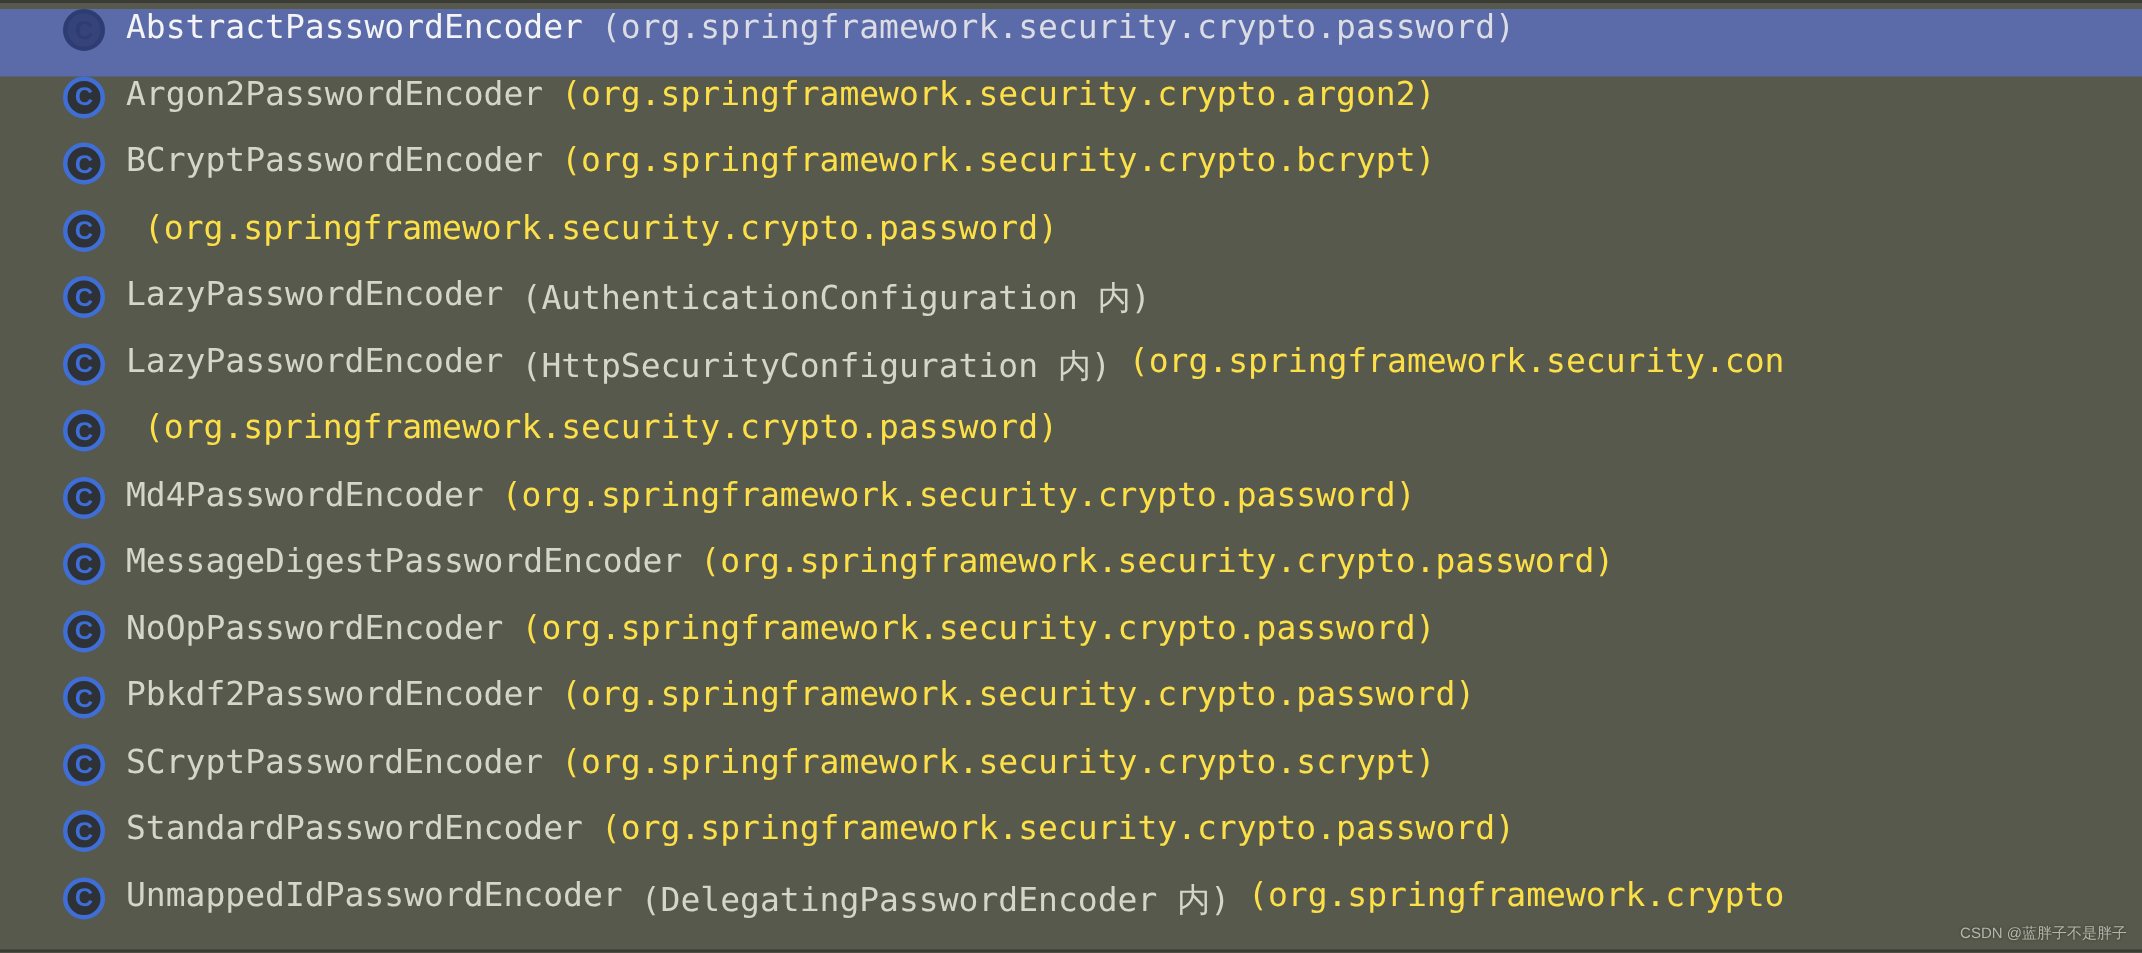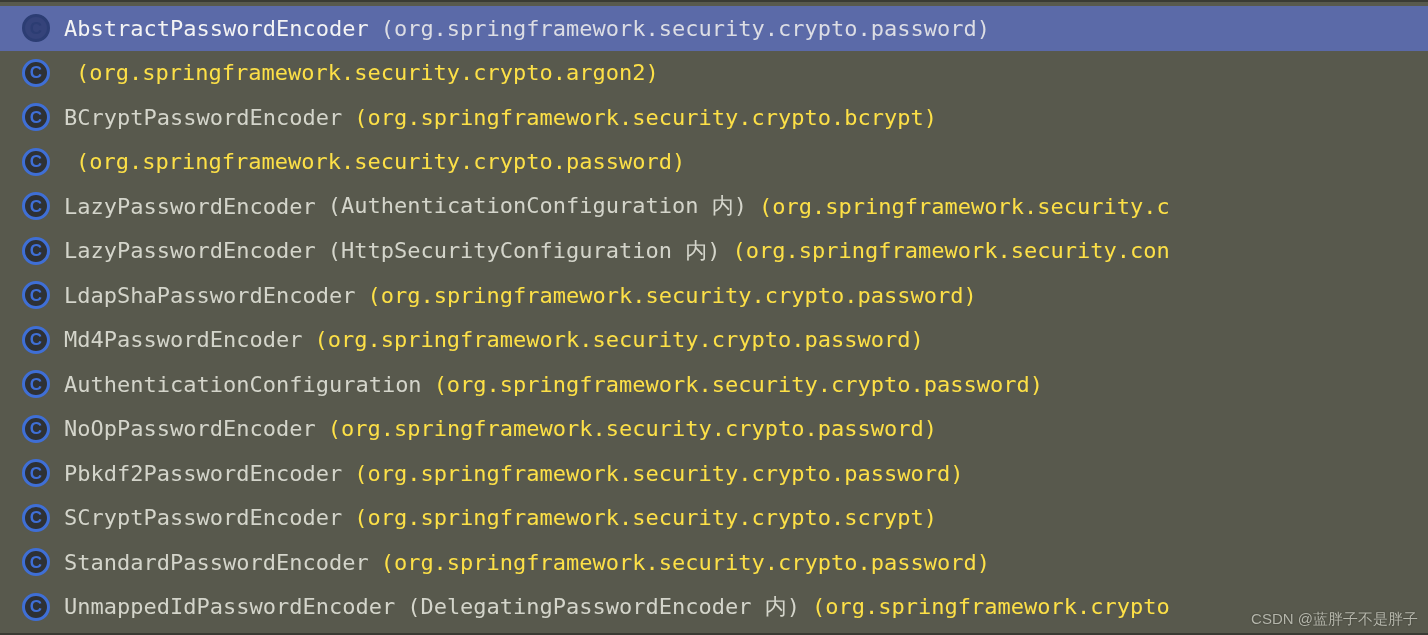--- a/index.html
+++ b/index.html
@@ -13,23 +13,22 @@
   }
   .list {
     width: 100%;
     height: 100%;
     border-top: 2px solid #3a3b34;
     border-bottom: 2px solid #3a3b34;
     padding-top: 4px;
   }
   .row {
     display: flex;
-    align-items: center;
     height: 44.5px;
-    padding-left: 22px;
+    padding-left: 42px;
     white-space: nowrap;
     cursor: pointer;
   }
   .row.selected {
     background: #5b6aa8;
   }
   .row.selected .class-name { color: #f4f4f4; }
   .row.selected .pkg { color: #dcdde4; }
 
   .icon-wrap {
@@ -63,72 +62,71 @@
   }
   .pkg {
     color: #fde047;
     margin-left: 12px;
   }
   .watermark {
     position: absolute;
     right: 10px;
     bottom: 6px;
     font-family: Arial, sans-serif;
-    font-size: 15px;
+    font-size: 10px;
     color: #b5b6ab;
     text-shadow: 0 0 2px rgba(0,0,0,.4);
   }
 </style>
 </head>
 <body>
 
 <div class="list" id="list">
     <div class="row selected">
       <span class="icon-wrap">C</span>
       <span class="class-name">AbstractPasswordEncoder</span>
       <span class="pkg">(org.springframework.security.crypto.password)</span>
     </div>
     <div class="row">
       <span class="icon-wrap">C</span>
+      <span class="class-name">Argon2PasswordEncoder</span>
       <span class="pkg">(org.springframework.security.crypto.argon2)</span>
     </div>
     <div class="row">
       <span class="icon-wrap">C</span>
       <span class="class-name">BCryptPasswordEncoder</span>
       <span class="pkg">(org.springframework.security.crypto.bcrypt)</span>
     </div>
     <div class="row">
       <span class="icon-wrap">C</span>
       <span class="pkg">(org.springframework.security.crypto.password)</span>
     </div>
     <div class="row">
       <span class="icon-wrap">C</span>
       <span class="class-name">LazyPasswordEncoder</span>
       <span class="qualifier-text">(AuthenticationConfiguration 内)</span>
-      <span class="pkg">(org.springframework.security.c</span>
     </div>
     <div class="row">
       <span class="icon-wrap">C</span>
       <span class="class-name">LazyPasswordEncoder</span>
       <span class="qualifier-text">(HttpSecurityConfiguration 内)</span>
       <span class="pkg">(org.springframework.security.con</span>
     </div>
     <div class="row">
       <span class="icon-wrap">C</span>
-      <span class="class-name">LdapShaPasswordEncoder</span>
       <span class="pkg">(org.springframework.security.crypto.password)</span>
     </div>
     <div class="row">
       <span class="icon-wrap">C</span>
       <span class="class-name">Md4PasswordEncoder</span>
       <span class="pkg">(org.springframework.security.crypto.password)</span>
     </div>
     <div class="row">
       <span class="icon-wrap">C</span>
-      <span class="class-name">AuthenticationConfiguration</span>
+      <span class="class-name">MessageDigestPasswordEncoder</span>
       <span class="pkg">(org.springframework.security.crypto.password)</span>
     </div>
     <div class="row">
       <span class="icon-wrap">C</span>
       <span class="class-name">NoOpPasswordEncoder</span>
       <span class="pkg">(org.springframework.security.crypto.password)</span>
     </div>
     <div class="row">
       <span class="icon-wrap">C</span>
       <span class="class-name">Pbkdf2PasswordEncoder</span>

